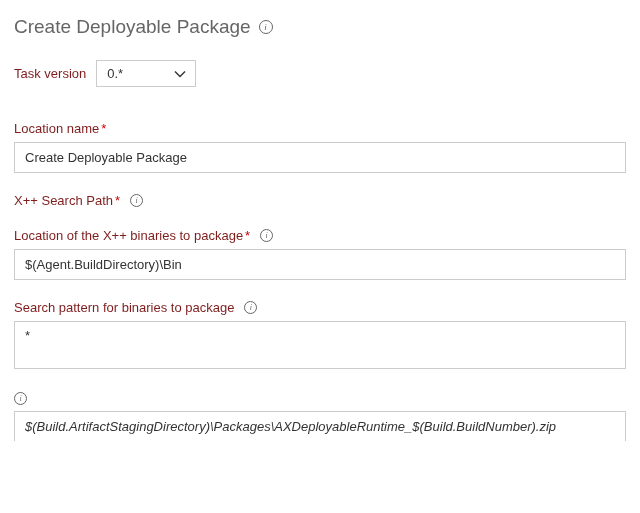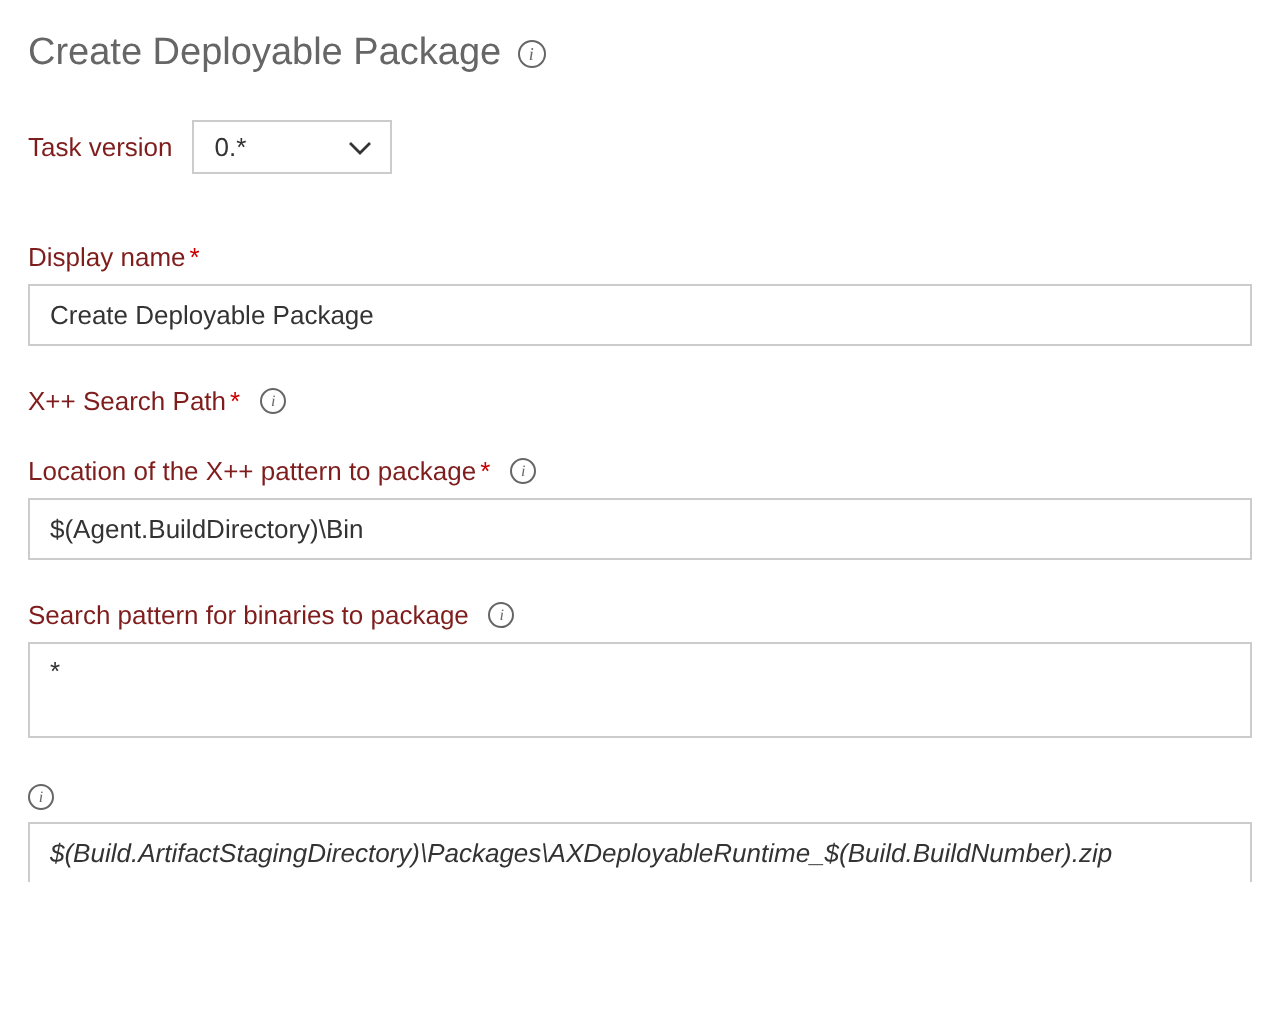--- a/index.html
+++ b/index.html
@@ -117,39 +117,39 @@
       <svg width="12" height="8" viewBox="0 0 12 8">
           <path d="M1 1.5 L6 6.5 L11 1.5" stroke="#333" stroke-width="1.4" fill="none"></path>
         </svg>
     </span>
   </div>
 </div>
 
 <div class="field">
   <div class="field-label-row">
     <span>
-      <span class="field-label">Display name</span><span class="req">*</span>
+      <span class="field-label">Location name</span><span class="req">*</span>
     </span>
   </div>
   <input type="text" class="text-input" value="Create Deployable Package" style="">
 </div>
 
 <div class="field">
   <div class="field-label-row">
     <span>
       <span class="field-label">X++ Search Path</span><span class="req">*</span>
     </span>
     <span class="info-icon small">i</span>
   </div>
 </div>
 
 <div class="field">
   <div class="field-label-row">
     <span>
-      <span class="field-label">Location of the X++ pattern to package</span><span class="req">*</span>
+      <span class="field-label">Location of the X++ binaries to package</span><span class="req">*</span>
     </span>
     <span class="info-icon small">i</span>
   </div>
   <input type="text" class="text-input" value="$(Agent.BuildDirectory)\Bin" style="">
 </div>
 
 <div class="field">
   <div class="field-label-row">
     <span class="field-label">Search pattern for binaries to package</span>
     <span class="info-icon small">i</span>

